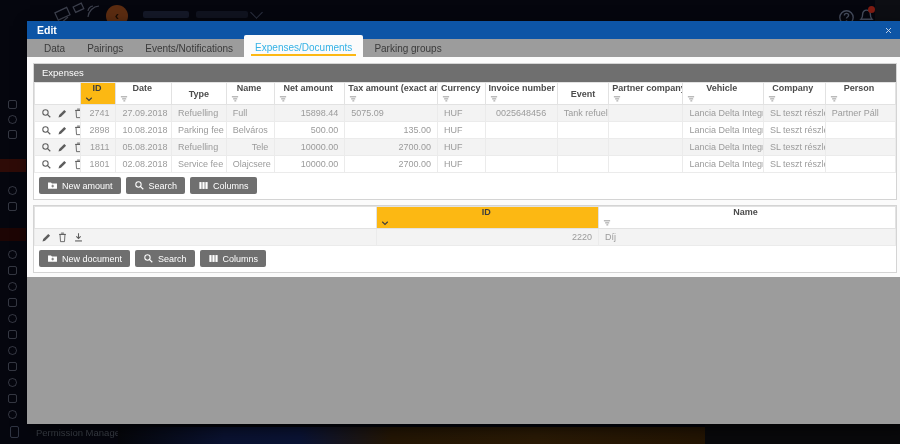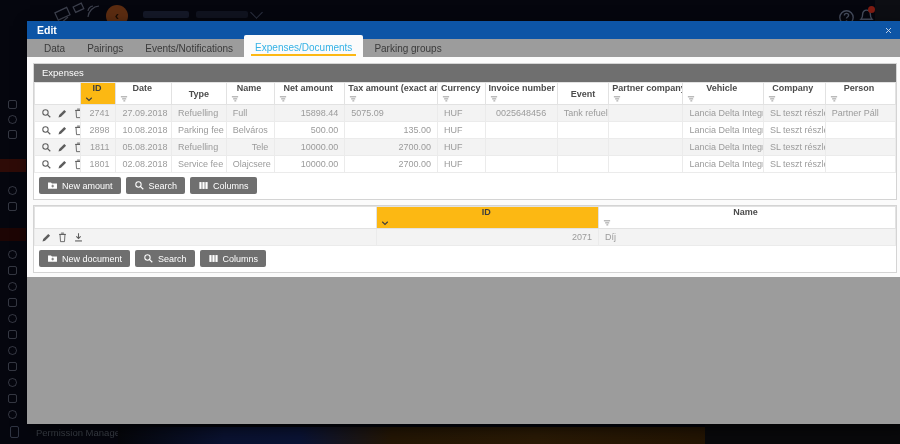--- a/index.html
+++ b/index.html
@@ -419,21 +419,21 @@
                         </svg>
                       </span>
                       <span class="act">
                         <svg viewBox="0 0 16 16" width="11" height="11">
                           <path d="M8 1.8v7.4M4.8 6.2L8 9.4l3.2-3.2" fill="none" stroke="currentColor" stroke-width="1.5"></path>
                           <path d="M3 13h10" stroke="currentColor" stroke-width="1.6"></path>
                         </svg>
                       </span>
                     </div>
                   </td>
-                  <td style="text-align: right;">2071</td>
+                  <td style="text-align: right;">2220</td>
                   <td style="text-align: left;">Díj</td>
                 </tr>
               </tbody>
             </table>
           </div>
         <div class="panel-footer" id="documents-buttons">
             <button class="btn">
               <svg viewBox="0 0 16 16" width="11" height="11">
                 <path d="M1.5 3.5h4.3L7.2 5h7.3v7.6H1.5v-9.1z" fill="currentColor"></path>
                 <path d="M10.3 8.8H6.3M8.3 6.8v4" stroke="#6f6f6f" stroke-width="1.3"></path>

